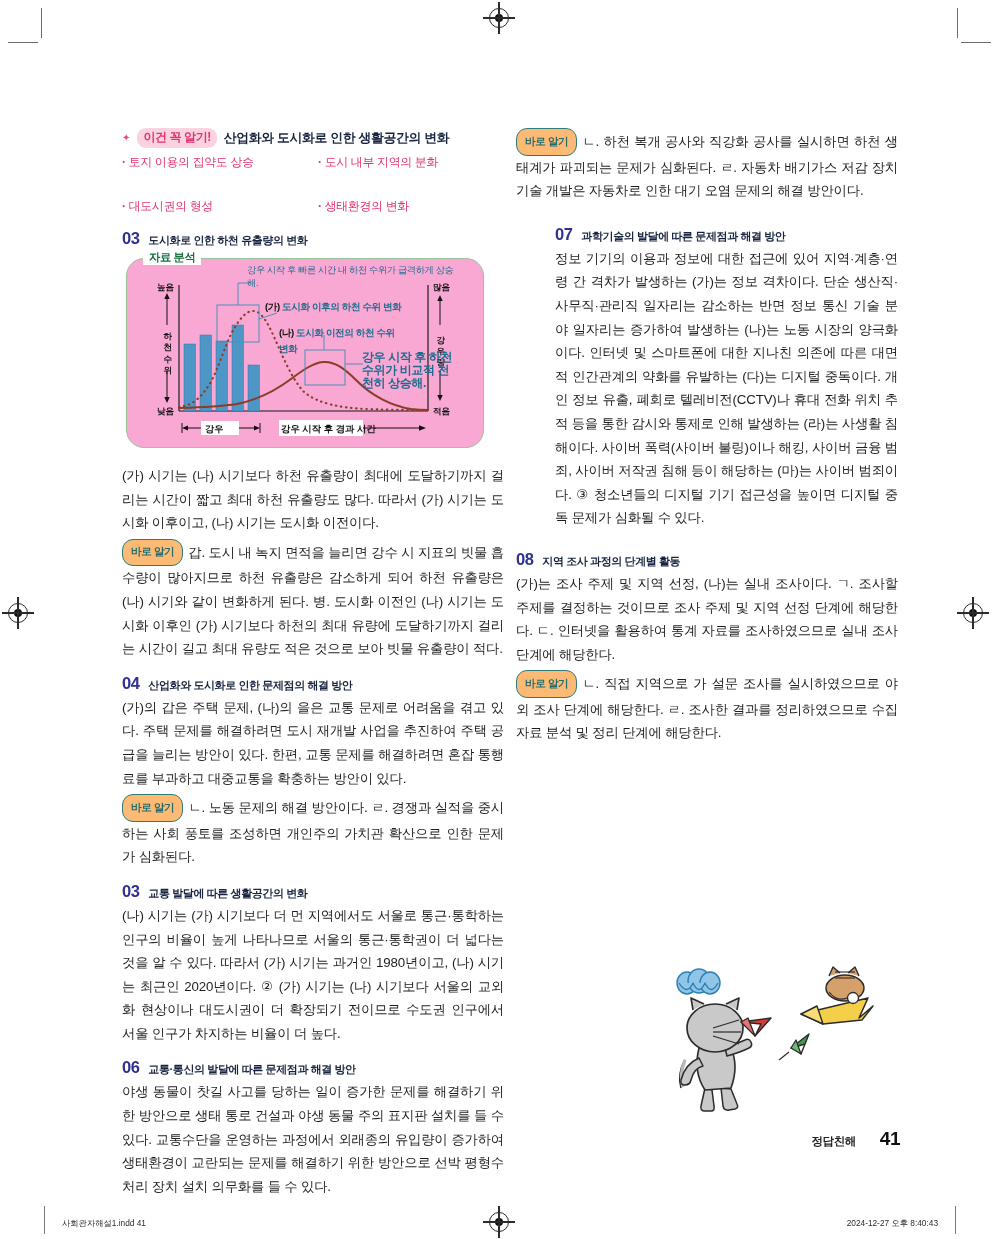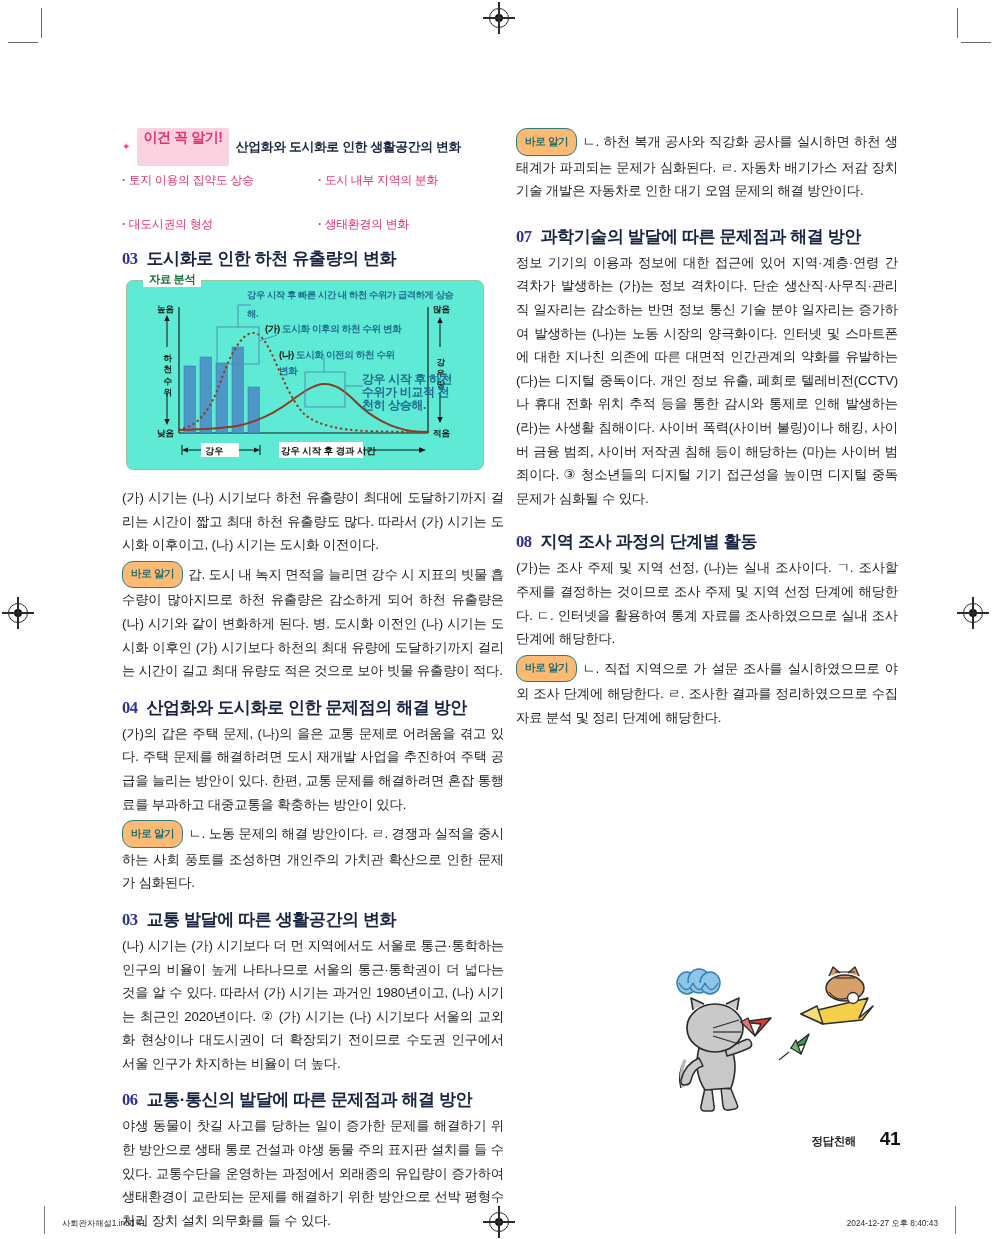--- a/index.html
+++ b/index.html
@@ -34,51 +34,51 @@
     letter-spacing:-0.15px;
     margin:0 0 0 0;
   }
 
   
   .tip-box { margin-bottom:14px; }
   .tip-head { display:flex; align-items:center; gap:7px; }
   .tip-diamond { color:#e8457c; font-size:10px; line-height:1; }
   .tip-badge {
     background:#fbd3e0; color:#e2336b;
-    font-size:14px; font-weight:bold; letter-spacing:-0.4px;
-    padding:1px 6px 19px; border-radius:2px;
+    font-size:12px; font-weight:bold; letter-spacing:-0.4px;
+    padding:1px 6px 2px; border-radius:9px;
   }
   .tip-title { font-size:12.8px; font-weight:bold; color:#18243f; letter-spacing:-0.3px; }
   .tip-grid {
     margin-top:7px; display:grid; grid-template-columns:168px 1fr;
     row-gap:6px; column-gap:4px;gap:28px;
   }
   .tip-item { font-size:11.9px; color:#e2336b; letter-spacing:-0.3px; }
   .tip-item:before { content:"\00B7"; margin-right:3px; font-weight:bold; }
 
   
   .qhead { display:flex; align-items:baseline; gap:9px; margin:0 0 3px 0; }
-  .qnum { font-size:16.5px; font-weight:bold; color:#2e3192; letter-spacing:-0.5px;font-family:Liberation Serif, serif; }
-  .qtitle { font-size:17px; font-weight:bold; color:#18243f; letter-spacing:-0.4px; }
+  .qnum { font-size:16.5px; font-weight:bold; color:#2e3192; letter-spacing:-0.5px; }
+  .qtitle { font-size:11px; font-weight:bold; color:#18243f; letter-spacing:-0.4px; }
 
   
   .note { margin-top:4px; }
   .note-badge {
     display:inline-block; vertical-align:1px;
     border:1.1px solid #2f7d7a; border-radius:11px;
     color:#1f6b6d; font-size:10.6px; font-weight:bold;
     padding:0.5px 8px 1.5px; letter-spacing:-0.4px;
     margin-right:5px; background:#fdba74;
   }
 
   
   .figure-wrap { position:relative; margin:10px 0 16px 4px; }
   .figure-box {
     position:relative; width:356px; height:188px;
-    border:1.1px solid #9ac49a; border-radius:7px; background:#5eead4;
+    border:1.1px solid #9ac49a; border-radius:18px; background:#f9a8d4;
   }
   .figure-label {
     position:absolute; left:16px; top:-9px; background:#fff;
     padding:0 6px; font-size:11.3px; font-weight:bold;
     color:#16703f; letter-spacing:-0.4px;
   }
   .figure-svg { position:absolute; left:0; top:0; }
 
   
   .blk { margin-top:13px; }
@@ -216,22 +216,22 @@
             <polygon points="133,169 127,166.4 127,171.6" fill="#111"></polygon>
             <rect x="74" y="162" width="38" height="14" fill="#fff"></rect>
             <text x="78" y="172.5" font-size="9.2" font-weight="bold" fill="#111" font-family="'Liberation Sans',sans-serif">강우</text>
 
             <line x1="155" y1="169" x2="294" y2="169" stroke="#111" stroke-width="1"></line>
             <polygon points="299,169 292,166.2 292,171.8" fill="#111"></polygon>
             <rect x="152" y="161" width="84" height="16" fill="#fff"></rect>
             <text x="154" y="172.8" font-size="9.4" font-weight="bold" fill="#111" font-family="'Liberation Sans',sans-serif">강우 시작 후 경과 시간</text>
           </svg>
 
-          <div style="position:absolute; left:120px; top:5px; width:212px; font-size:9.3px; font-weight:bold;
-                      color:#1f6b8e; line-height:19px; letter-spacing:-0.4px;">
+          <div style="position:absolute; left:120px; top:5px; width:212px; font-size:9.3px; font-weight:normal;
+                      color:#1f6b8e; line-height:13px; letter-spacing:-0.4px;">
             <span>강우 시작 후 빠른 시간 내 하천 수위가 급격하게 상승해.</span>
           </div>
 
           <div style="position:absolute; left:138px; top:42px; font-size:9.6px; line-height:12px; letter-spacing:-0.4px;">
             <span style="color:#111; font-weight:bold;">(가)</span>
             <span style="color:#1f6b8e; font-weight:bold;">도시화 이후의 하천 수위 변화</span>
           </div>
 
           <div style="position:absolute; left:152px; top:66px; width:125px; font-size:9.6px; line-height:16px; letter-spacing:-0.4px;">
             <span style="color:#111; font-weight:bold;">(나)</span>
@@ -272,21 +272,21 @@
         <span class="qtitle">교통·통신의 발달에 따른 문제점과 해결 방안</span>
       </div>
       <p class="body-text">야생 동물이 찻길 사고를 당하는 일이 증가한 문제를 해결하기 위한 방안으로 생태 통로 건설과 야생 동물 주의 표지판 설치를 들 수 있다. 교통수단을 운영하는 과정에서 외래종의 유입량이 증가하여 생태환경이 교란되는 문제를 해결하기 위한 방안으로 선박 평형수 처리 장치 설치 의무화를 들 수 있다.</p>
     </div>
   </div>
 
   <div class="col col-right">
 
     <p class="body-text"><span class="note-badge">바로 알기</span><span>ㄴ. 하천 복개 공사와 직강화 공사를 실시하면 하천 생태계가 파괴되는 문제가 심화된다. ㄹ. 자동차 배기가스 저감 장치 기술 개발은 자동차로 인한 대기 오염 문제의 해결 방안이다.</span></p>
 
-    <div class="blk" style="margin-top:22px;">
+    <div class="blk" style="margin-top:22px;margin-left:39px;">
       <div class="qhead">
         <span class="qnum">07</span>
         <span class="qtitle">과학기술의 발달에 따른 문제점과 해결 방안</span>
       </div>
       <p class="body-text">정보 기기의 이용과 정보에 대한 접근에 있어 지역·계층·연령 간 격차가 발생하는 (가)는 정보 격차이다. 단순 생산직·사무직·관리직 일자리는 감소하는 반면 정보 통신 기술 분야 일자리는 증가하여 발생하는 (나)는 노동 시장의 양극화이다. 인터넷 및 스마트폰에 대한 지나친 의존에 따른 대면적 인간관계의 약화를 유발하는 (다)는 디지털 중독이다. 개인 정보 유출, 폐회로 텔레비전(CCTV)나 휴대 전화 위치 추적 등을 통한 감시와 통제로 인해 발생하는 (라)는 사생활 침해이다. 사이버 폭력(사이버 불링)이나 해킹, 사이버 금융 범죄, 사이버 저작권 침해 등이 해당하는 (마)는 사이버 범죄이다. ③ 청소년들의 디지털 기기 접근성을 높이면 디지털 중독 문제가 심화될 수 있다.</p>
     </div>
 
     <div class="blk" style="margin-top:20px;">
       <div class="qhead">
         <span class="qnum">08</span>

